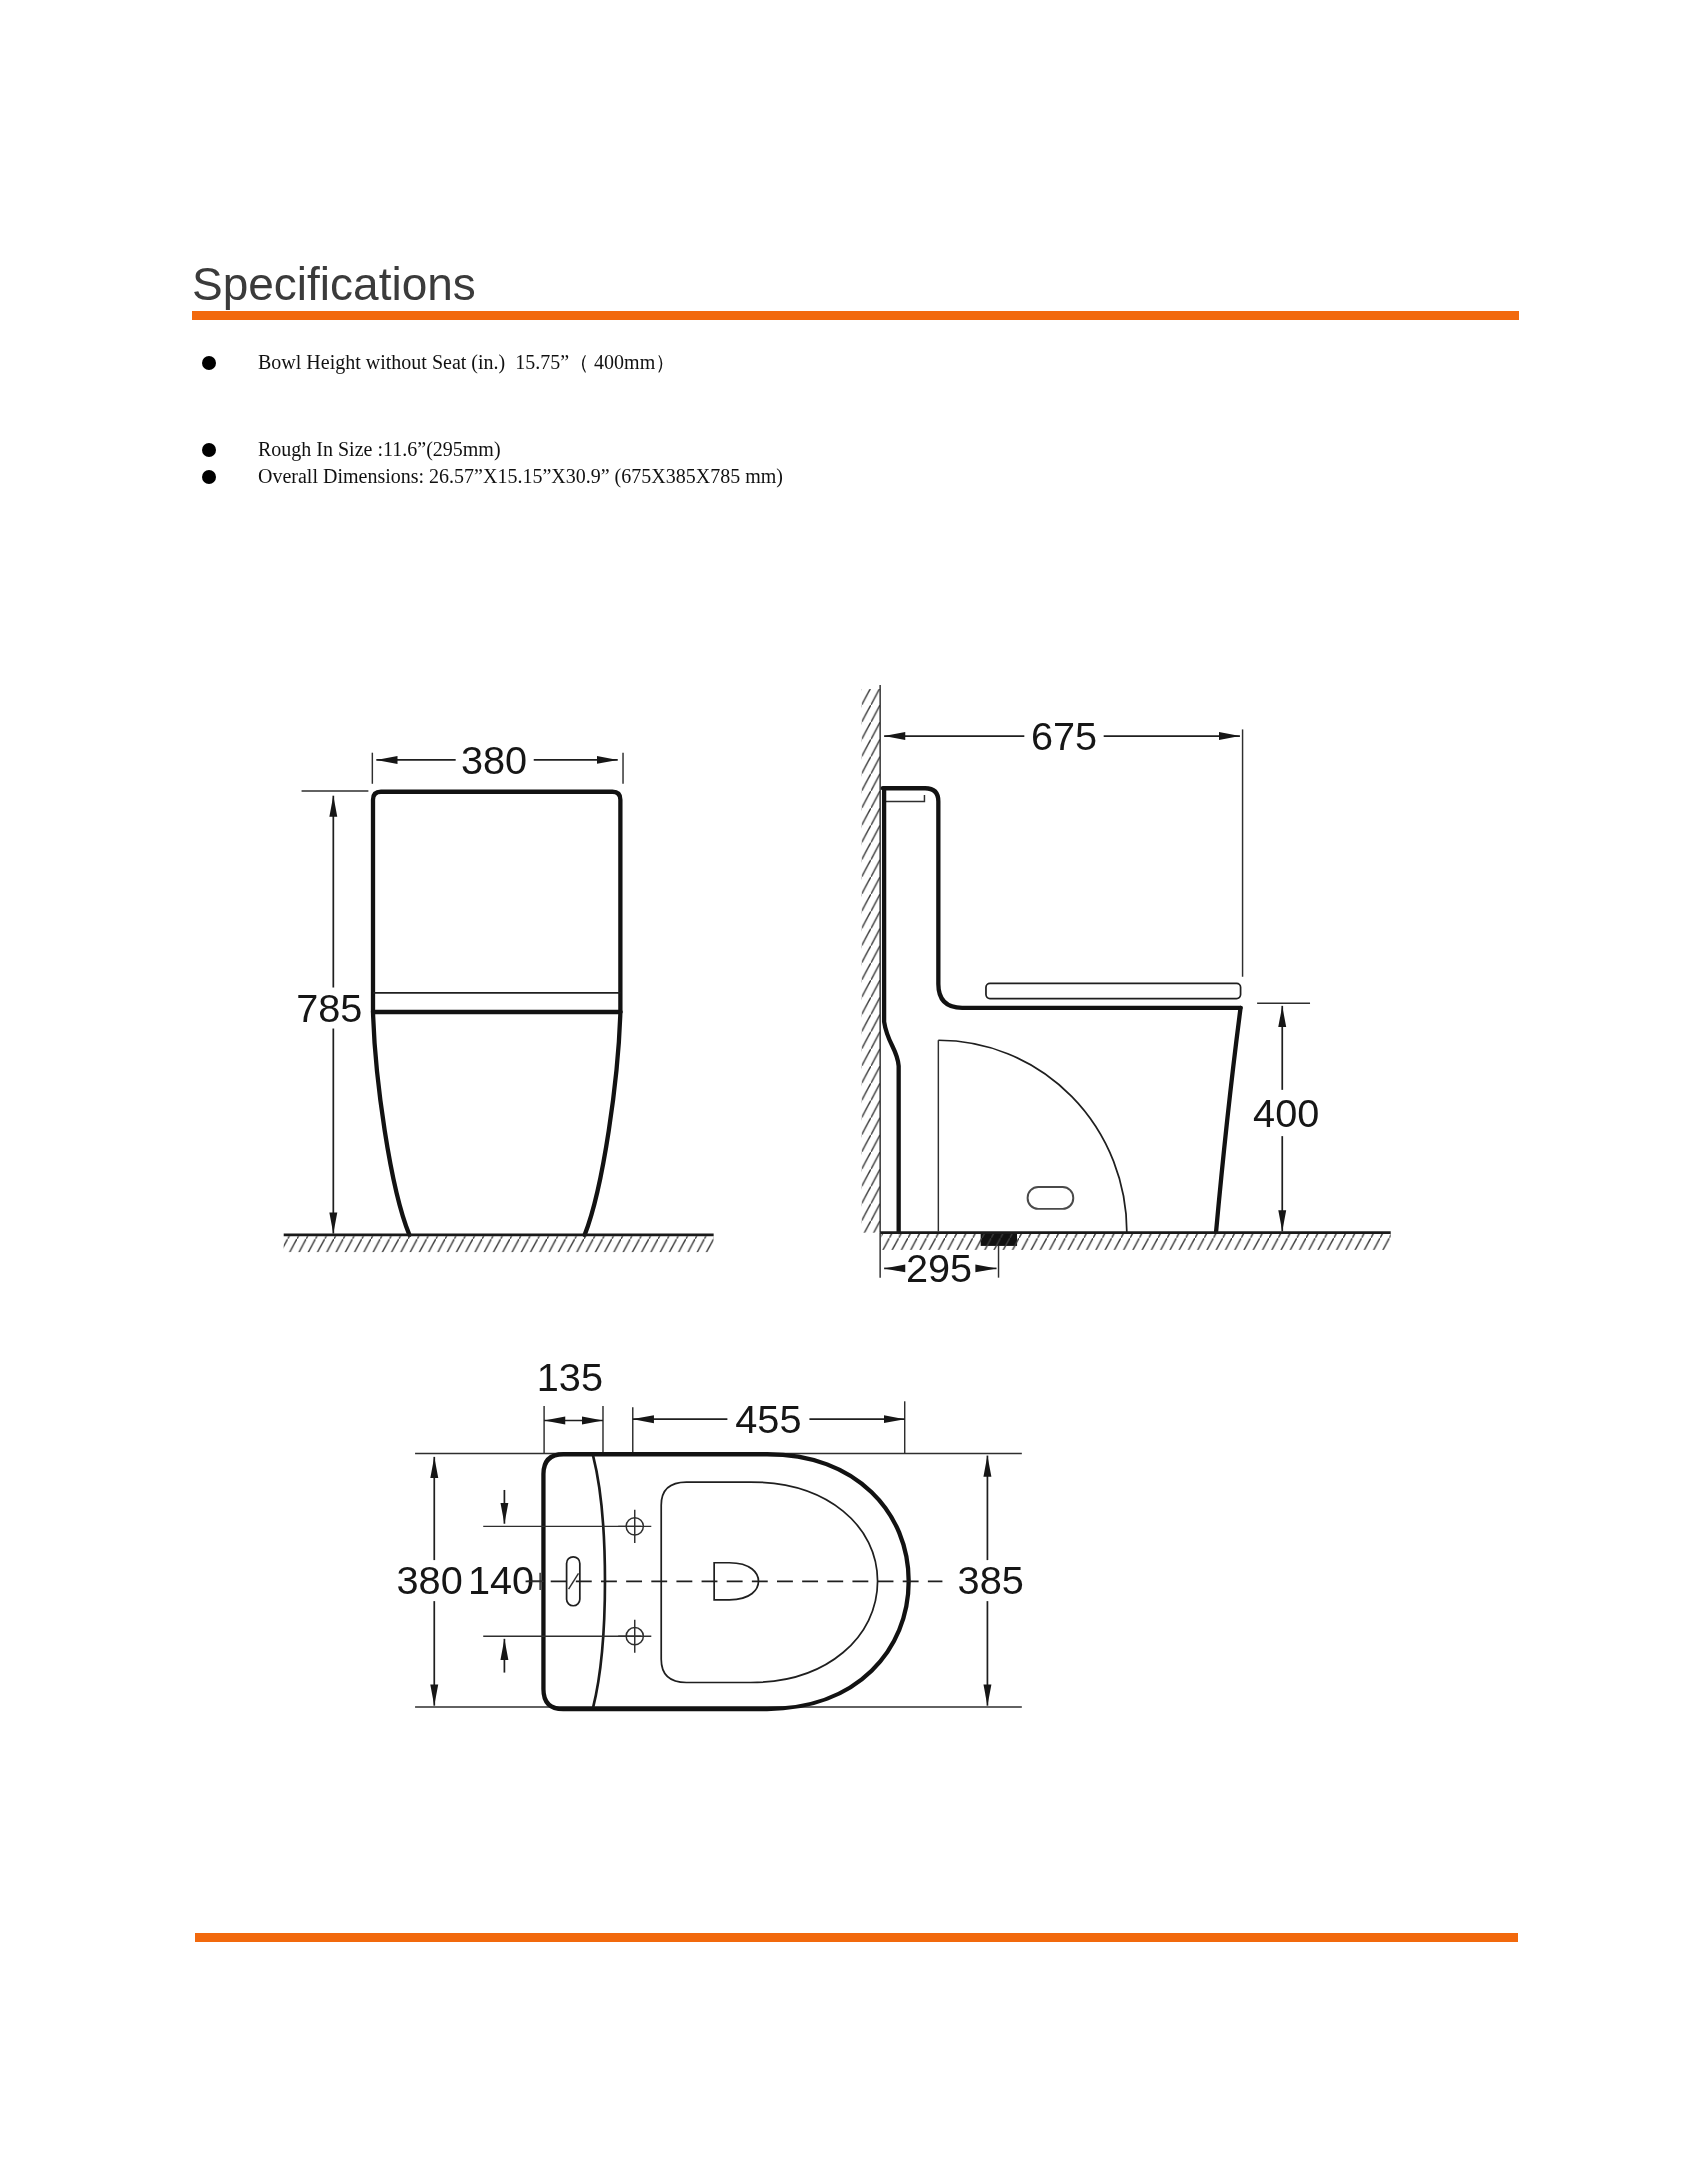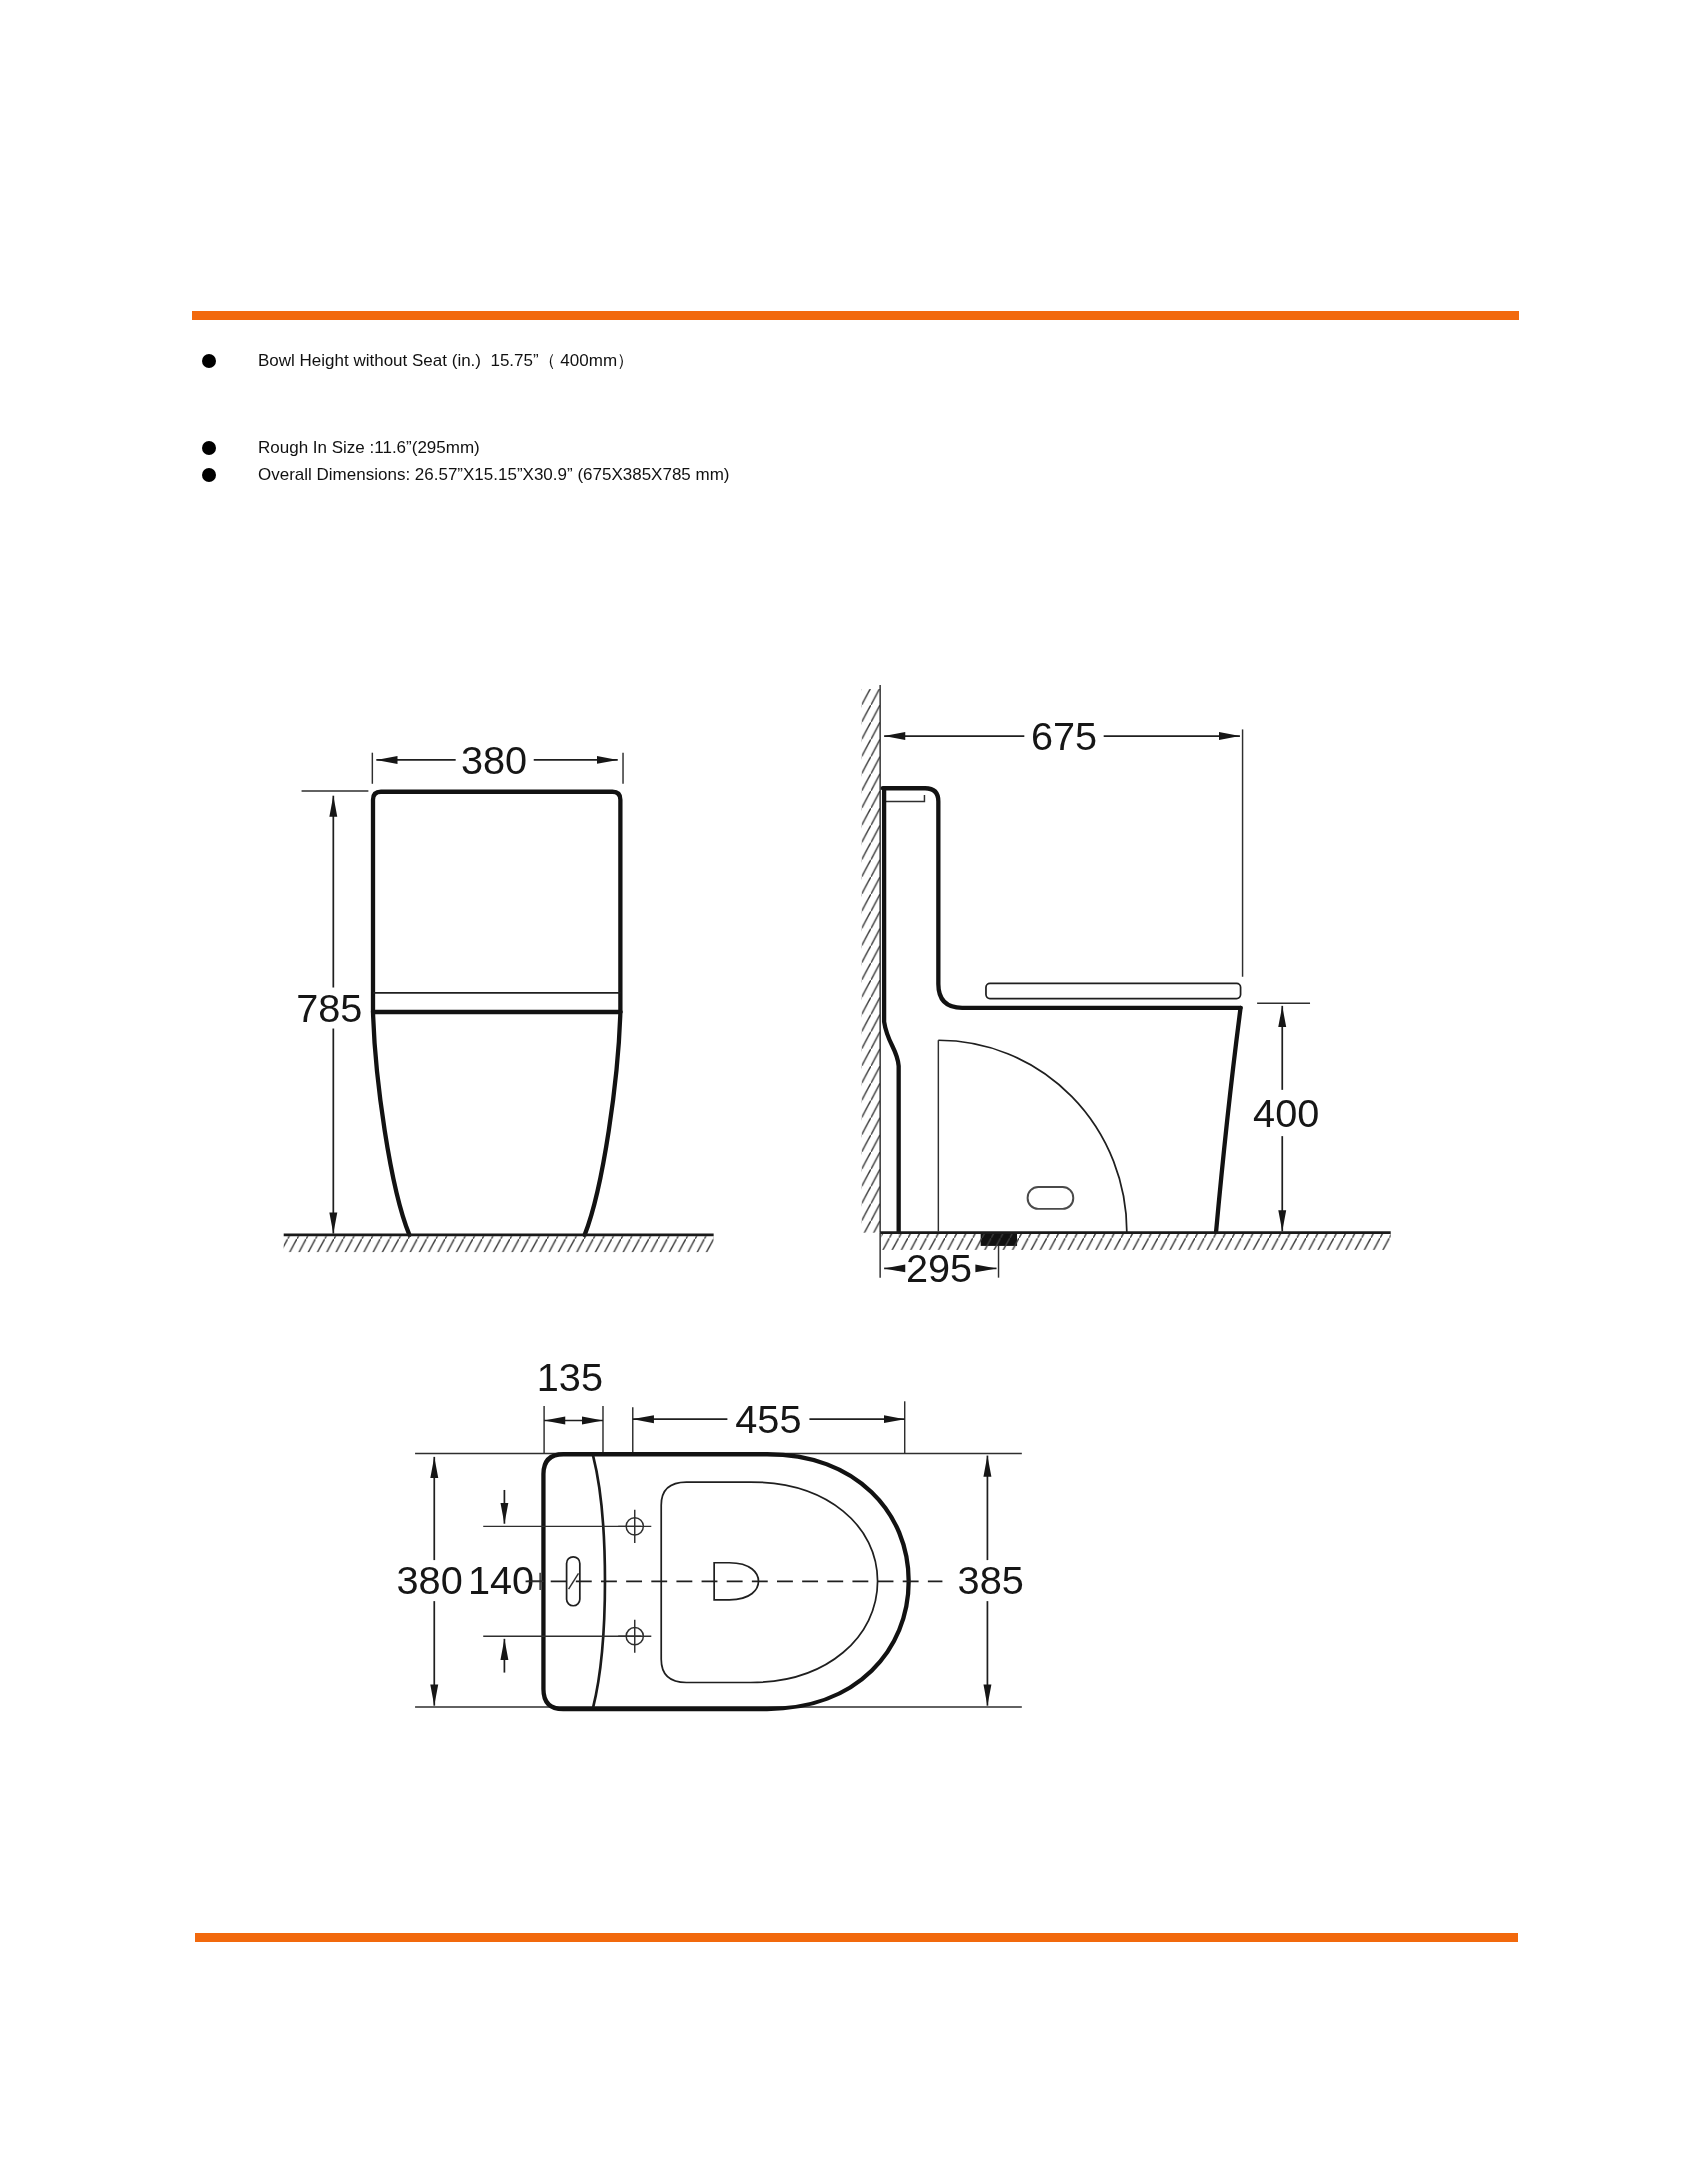--- a/index.html
+++ b/index.html
@@ -5,35 +5,36 @@
   html,body{margin:0;padding:0;background:#fff;}
   .page{position:relative;width:1687px;height:2183px;background:#ffffff;overflow:hidden;
         font-family:"Liberation Sans",sans-serif;color:#1c1c1c;}
   .title{position:absolute;left:192px;top:257px;font-size:46px;letter-spacing:0px;color:#3b3b3b;}
   .rule{position:absolute;height:9.3px;}
   .rule.top{left:192px;top:311px;width:1327px;}
   .rule.bottom{left:195px;top:1933px;width:1323px;}
   .bullets{position:absolute;left:202px;top:0;}
   .bullet{position:absolute;left:0;display:flex;align-items:center;}
   .bullet .dot{width:14px;height:14px;border-radius:50%;background:#000;flex:0 0 auto;margin-right:42px;}
-  .bullet .txt{font-size:17px;color:#111;white-space:pre;}
+  .bullet .txt{font-size:20px;color:#111;white-space:pre;font-family:Liberation Serif, serif;}
   .b1{top:349px;} .b2{top:438px;} .b3{top:465px;}
   svg{position:absolute;overflow:visible;}
   svg text{font-family:"Liberation Sans",sans-serif;font-size:60px;fill:#161616;}
   .thin{stroke:#2e2e2e;stroke-width:2.2px;fill:none;}
   .dim{stroke:#1f1f1f;stroke-width:2.6px;fill:none;}
   .thick{stroke:#121212;stroke-width:6.5px;fill:none;stroke-linecap:round;}
   .mid{stroke:#1a1a1a;stroke-width:4px;fill:none;}
   .soft{stroke:#4a4a4a;stroke-width:3px;fill:none;}
 </style>
 </head>
 <body>
 
 <div class="page">
 
+  <div class="title">Specifications</div>
   <div class="rule top" style="background: rgb(242, 105, 13);"></div>
 
   <div class="bullets">
     <div class="bullet b1">
       <span class="dot"></span>
       <span class="txt">Bowl Height without Seat (in.)  15.75”（ 400mm）</span>
     </div>
     <div class="bullet b2">
       <span class="dot"></span>
       <span class="txt">Rough In Size :11.6”(295mm)</span>

